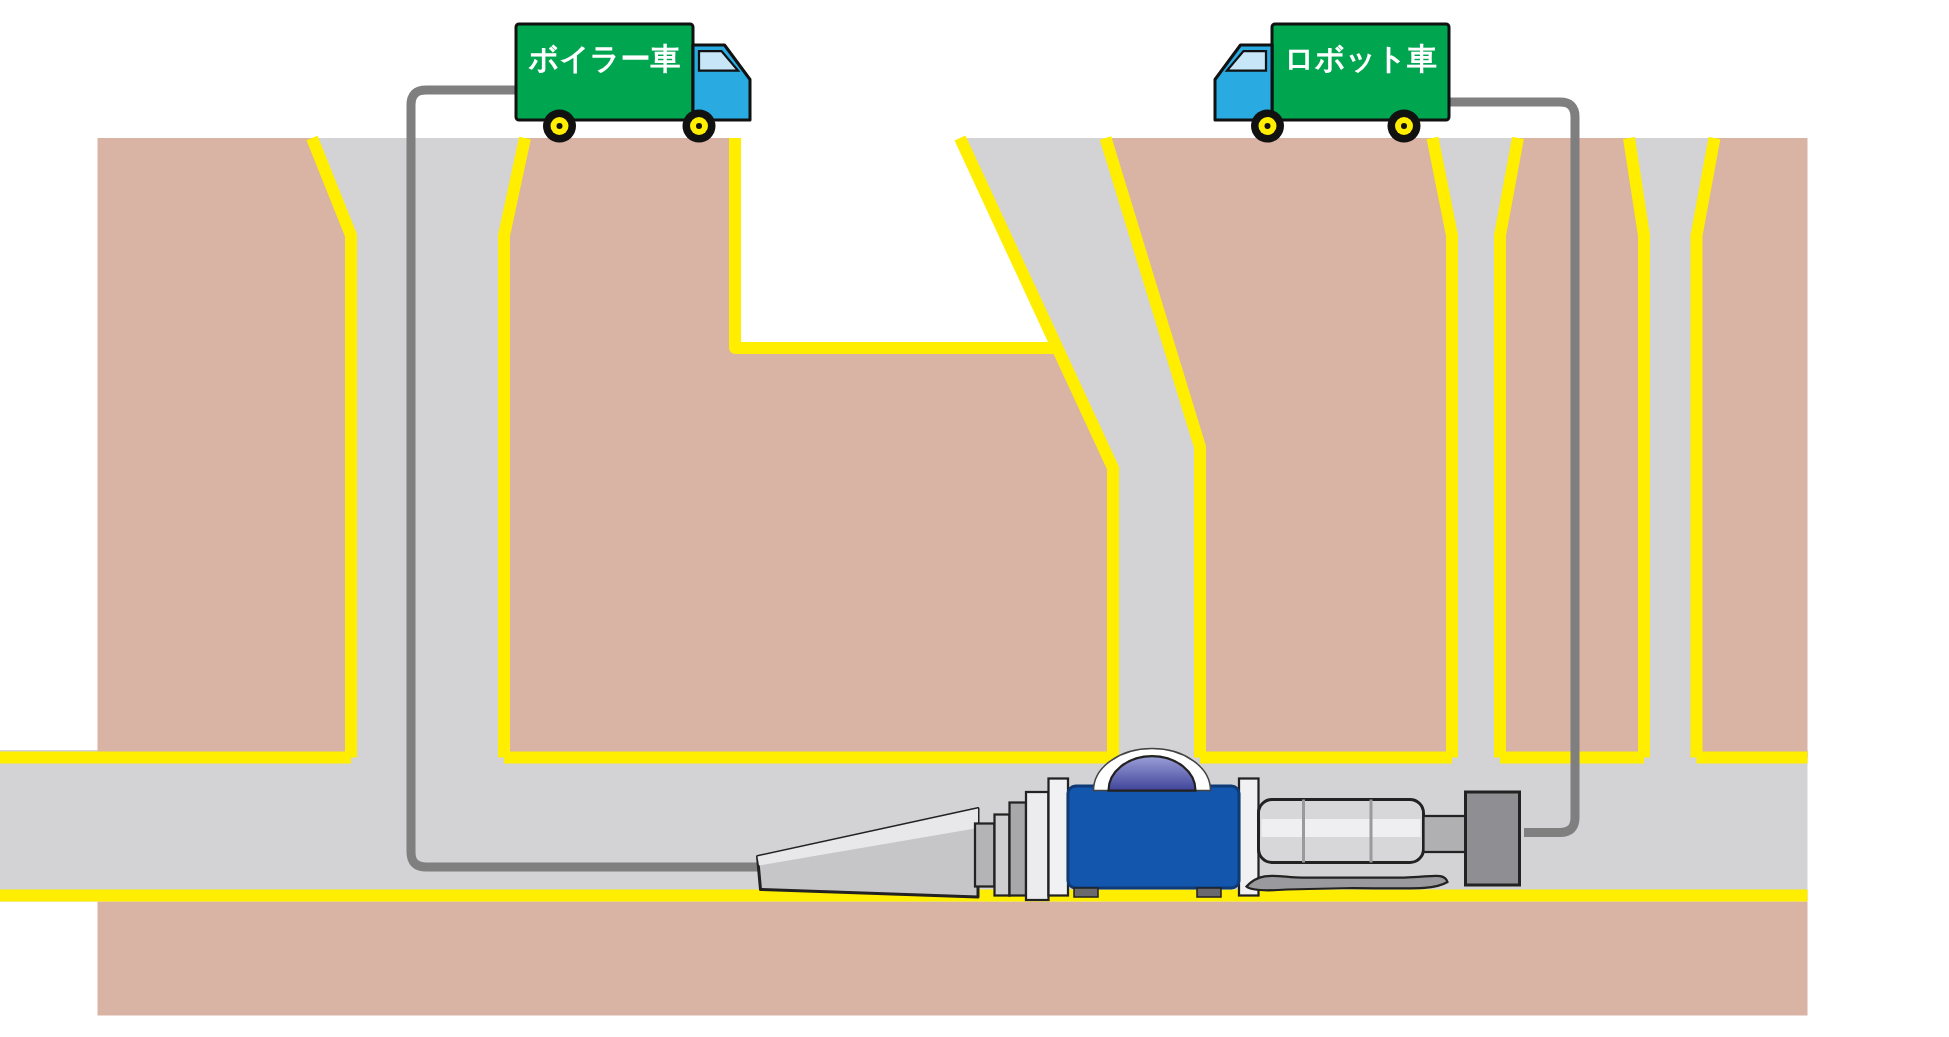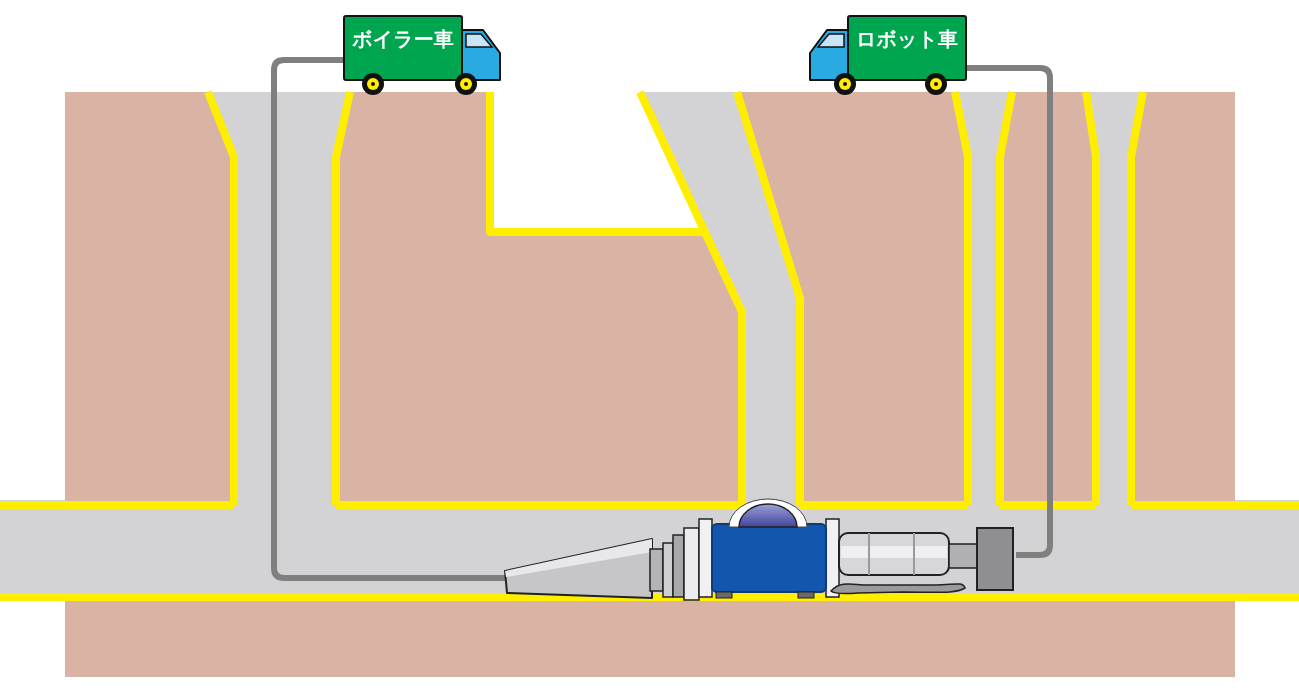--- a/index.html
+++ b/index.html
@@ -1,18 +1,18 @@
 <!DOCTYPE html>
 <html><head>
 <meta charset="utf-8">
 <style>
   html,body{margin:0;padding:0;background:#ffffff;}
   .stage{
     position:relative;
-    width:1299px;height:691px;
+    width:1205px;height:691px;
     background:#ffffff;
     overflow:hidden;
     font-family:"Liberation Sans","DejaVu Sans",sans-serif;
   }
   svg{display:block;}
   .truck-label{
     font-family:"Liberation Sans","DejaVu Sans",sans-serif;
     font-size:20px;
     font-weight:bold;
     fill:#ffffff;

